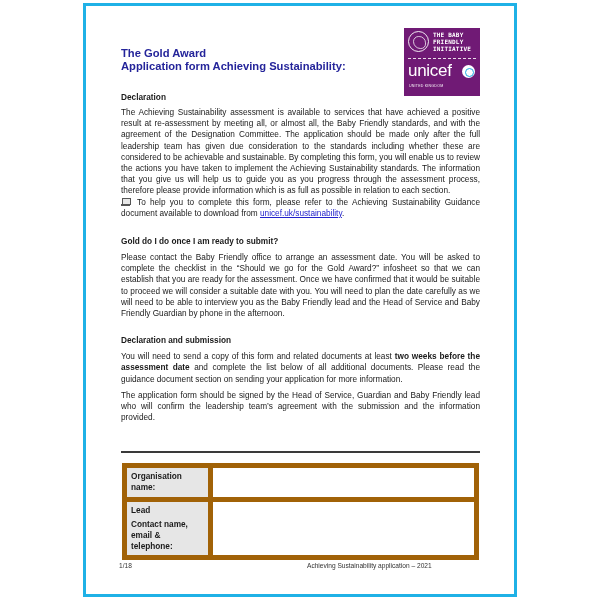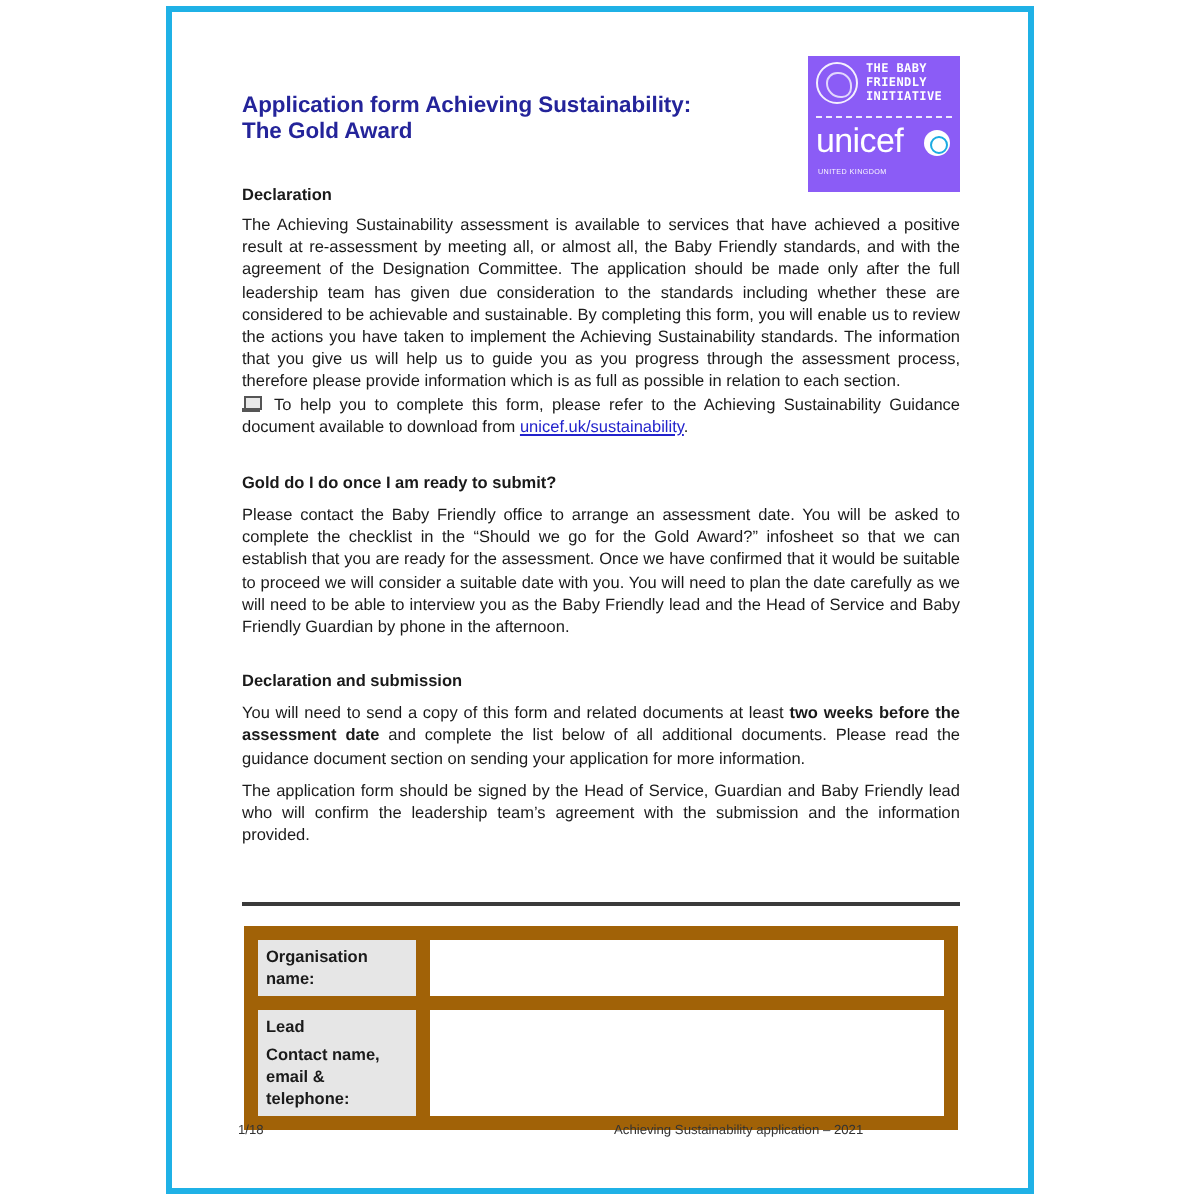--- a/index.html
+++ b/index.html
@@ -21,21 +21,21 @@
     font-size: 11.2px;
     font-weight: bold;
     line-height: 13px;
     color: #24249a;
   }
 
   .logo {
     position: absolute;
     left: 404px; top: 28px;
     width: 76px; height: 68px;
-    background: #8b5cf6;
+    background: #701a75;
     color: #ffffff;
   }
   .logo .globe {
     position: absolute;
     left: 4px; top: 3px;
     width: 21px; height: 21px;
     border: 1px solid rgba(255,255,255,0.9);
     border-radius: 50%;
   }
   .logo .globe::before {
@@ -134,21 +134,21 @@
 
   .form-table {
     position: absolute;
     left: 122px; top: 463px;
     width: 357px;
     border-collapse: collapse;
     font-size: 8.25px;
     line-height: 11px;
   }
   .form-table td {
-    border: 7px solid #a16207;
+    border: 5px solid #a16207;
     vertical-align: top;
     margin-left: 44px;
   }
   .form-table td.lbl {
     width: 86px;
     background: #e6e6e6;
     font-weight: bold;
     padding: 3px 4px 3px 4px;
   }
   .form-table td.val { background: #ffffff; }
@@ -163,22 +163,22 @@
   }
   .footer-left { left: 119px; }
   .footer-right { left: 307px; }
 </style>
 </head>
 <body>
 
 <div class="page-frame"></div>
 
 <div class="title">
+  <div>The Gold Award</div>
   <div>Application form Achieving Sustainability:</div>
-  <div>The Gold Award</div>
 </div>
 
 <div class="logo">
   <div class="globe"></div>
   <div class="bfi">
     <div>THE BABY</div>
     <div>FRIENDLY</div>
     <div>INITIATIVE</div>
   </div>
   <div class="dash"></div>

